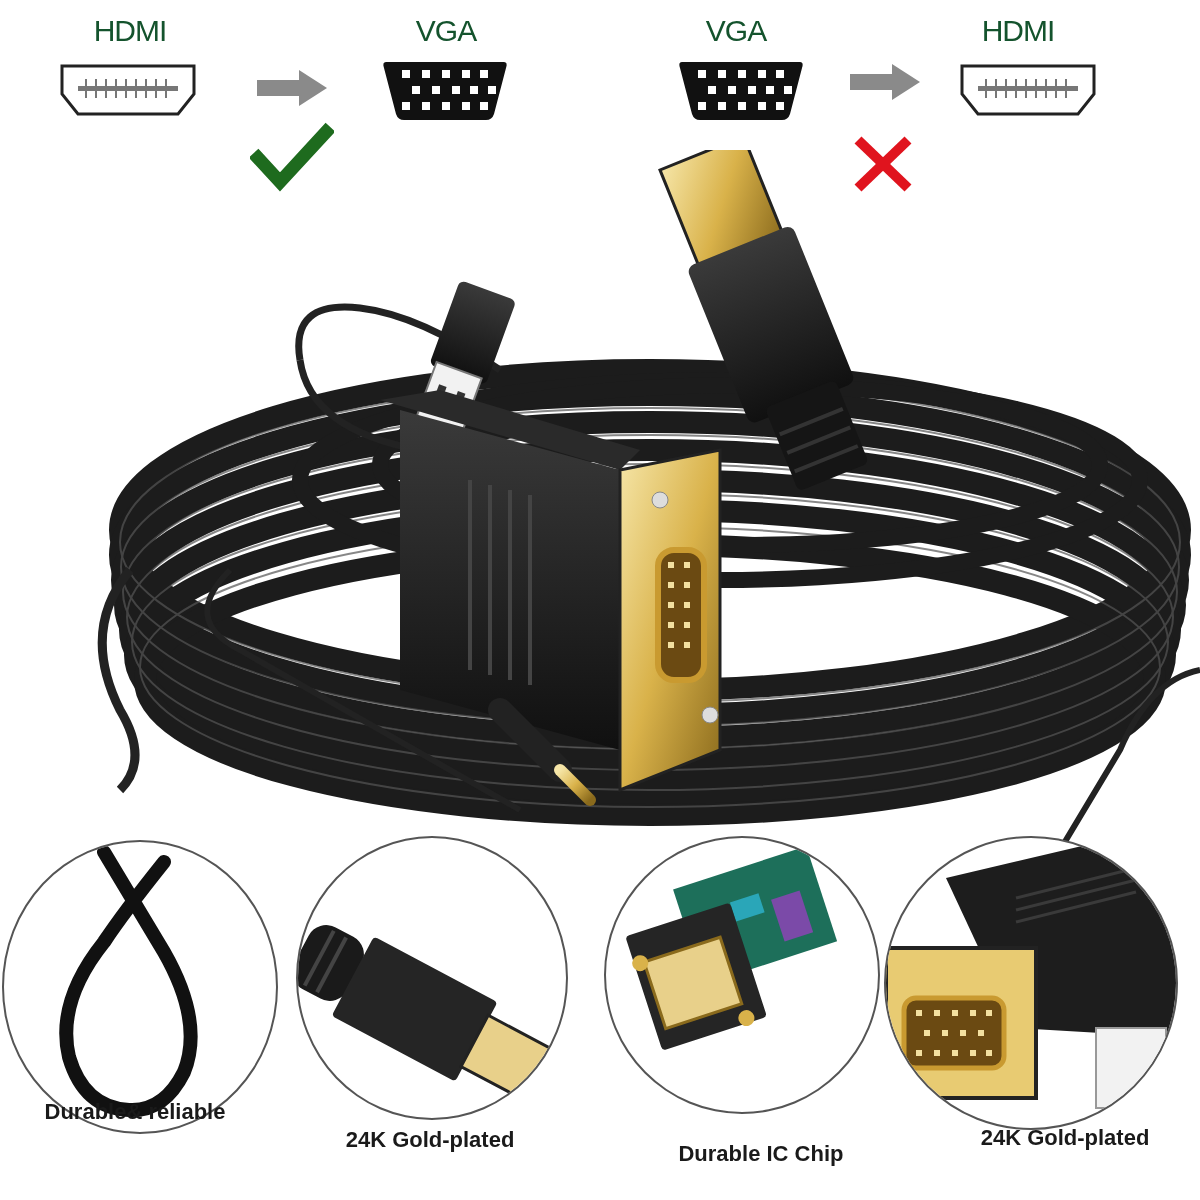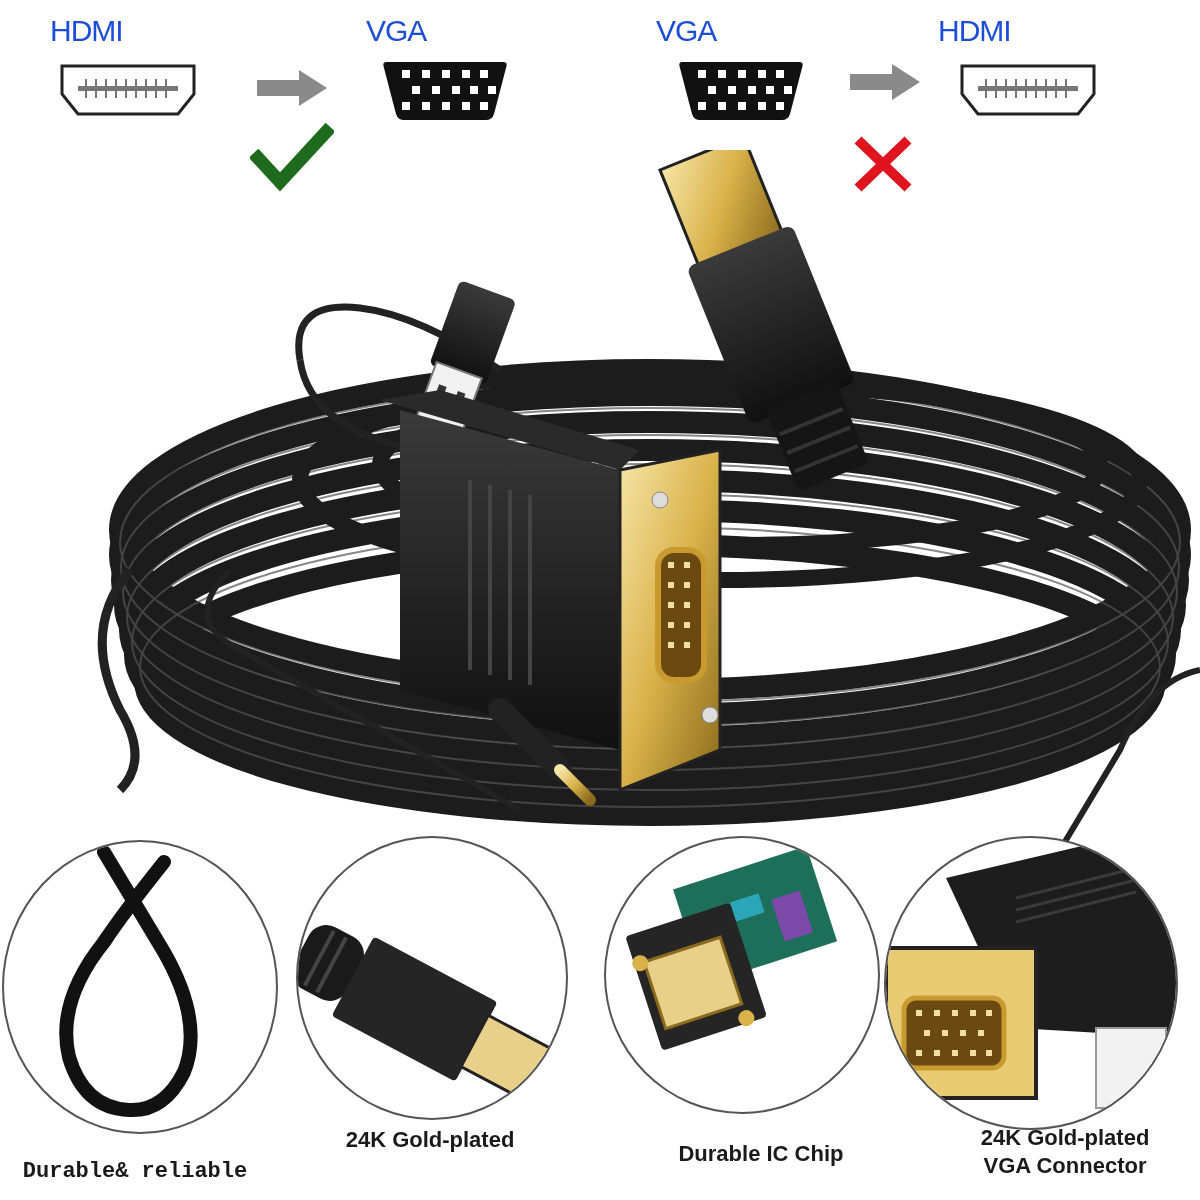--- a/index.html
+++ b/index.html
@@ -1,18 +1,18 @@
 <!DOCTYPE html>
 <html><head>
 <meta charset="utf-8">
 <style>
   html, body { margin:0; padding:0; background:#ffffff; }
   body { width:1200px; height:1200px; position:relative; overflow:hidden; font-family:"Liberation Sans", sans-serif; }
   .abs { position:absolute; }
-  .top-label { position:absolute; font-family:"Liberation Sans", sans-serif; font-size:30px; color:#1d4ed8; letter-spacing:-1px; width:160px; }
+  .top-label { position:absolute; font-family:"Liberation Sans", sans-serif; font-size:30px; color:#14532d; letter-spacing:-1px; text-align:center; width:160px; }
   .caption { position:absolute; font-family:"Liberation Sans", sans-serif; font-weight:bold; color:#1a1a1a; font-size:22px; text-align:center; line-height:28px; }
   .circle { position:absolute; border:2px solid #555; border-radius:50%; background:#fff; overflow:hidden; }
 </style>
 </head>
 <body>
 
 <div>
 
   <div class="top-label" style="left:50px; top:14px;">HDMI</div>
   <svg class="abs" style="left:58px; top:60px;" width="140" height="60">
@@ -200,21 +200,21 @@
   <path d="M1200 520 Q1150 530 1120 600 L1060 700" fill="none" stroke="#222" stroke-width="6"></path>
 </svg>
 
 <div>
 
   <div class="circle" style="left:2px; top:840px; width:272px; height:290px;">
     <svg width="272" height="290">
       <path d="M100 10 Q130 60 160 110 Q200 180 180 230 Q160 270 125 268 Q80 266 65 215 Q52 160 100 100 Q120 70 160 20" fill="none" stroke="#111" stroke-width="14" stroke-linecap="round"></path>
     </svg>
   </div>
-  <div class="caption" style="left:10px; top:1158px; width:250px;font-family:Liberation Mono, monospace;">Durable&amp; reliable</div>
+  <div class="caption" style="left:10px; top:1098px; width:250px;">Durable&amp; reliable</div>
 
   <div class="circle" style="left:296px; top:836px; width:268px; height:280px;">
     <svg width="268" height="280">
       <g transform="translate(20 80) rotate(28)">
         <rect x="0" y="0" width="60" height="70" rx="20" fill="#1a1a1a"></rect>
         <g stroke="#444" stroke-width="4">
             <line x1="20" y1="4" x2="20" y2="66"></line>
             <line x1="34" y1="4" x2="34" y2="66"></line>
           </g>
         <rect x="58" y="-10" width="140" height="90" rx="4" fill="url(#blkc)"></rect>
@@ -264,15 +264,14 @@
           <rect x="48" y="212" width="6" height="6"></rect>
           <rect x="66" y="212" width="6" height="6"></rect>
           <rect x="84" y="212" width="6" height="6"></rect>
           <rect x="100" y="212" width="6" height="6"></rect>
       </g>
       <rect x="210" y="190" width="70" height="80" fill="#f2f2f2" stroke="#999" stroke-width="2"></rect>
     </svg>
   </div>
   <div class="caption" style="left:930px; top:1124px; width:270px;">
     <div>24K Gold-plated</div>
-    <div>VGA Connector</div>
   </div>
 </div>
 
 </body></html>

